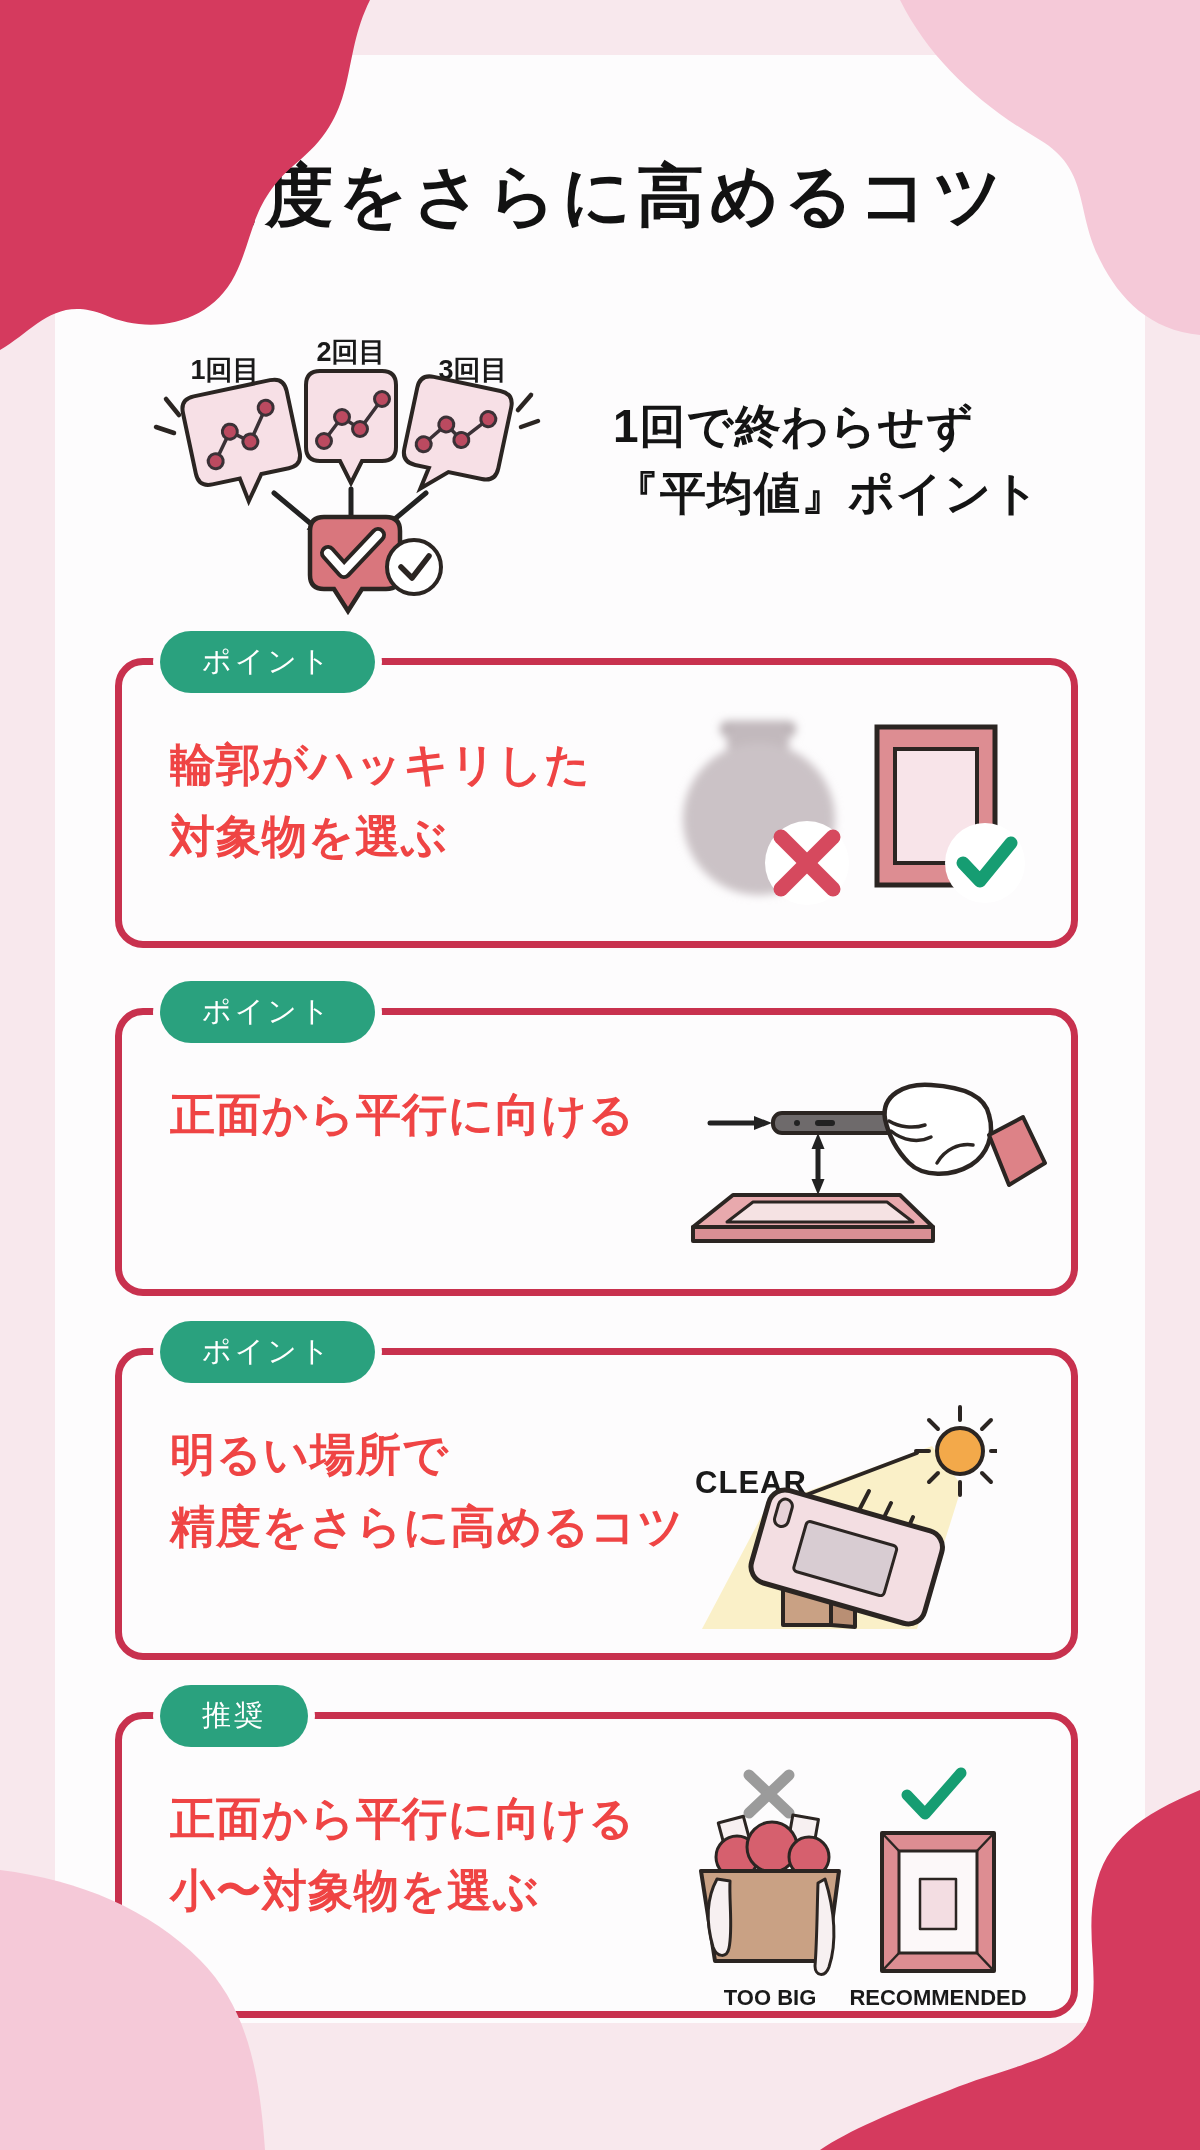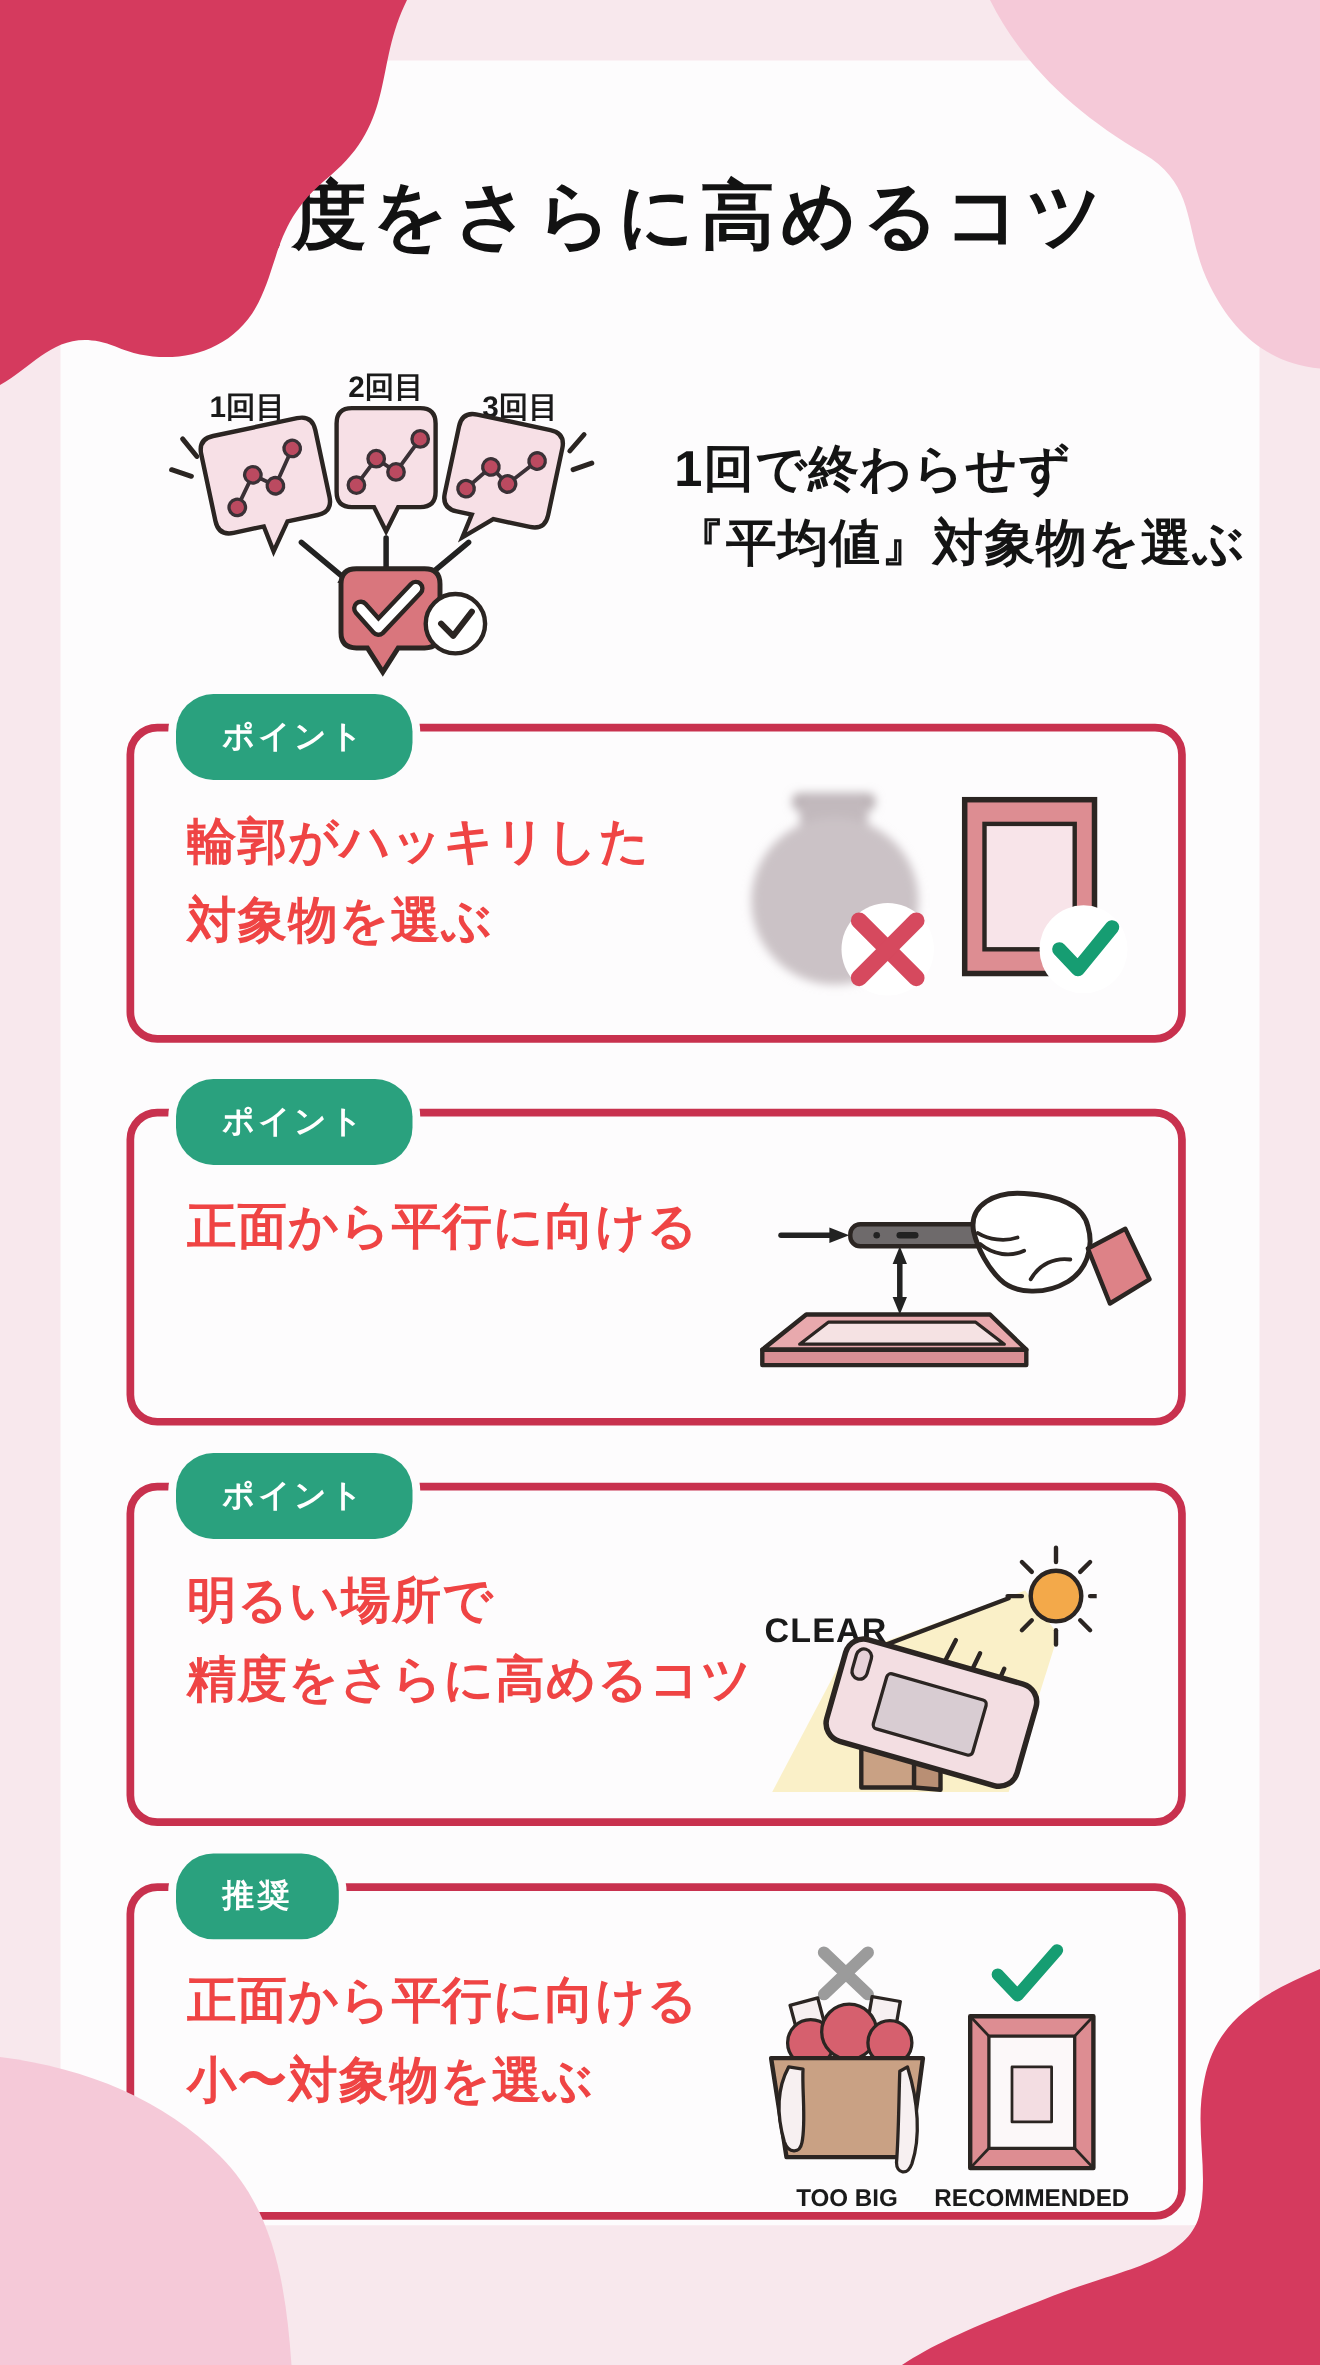--- a/index.html
+++ b/index.html
@@ -24,23 +24,23 @@
   }
   .card{
     position:absolute;left:60px;width:963px;box-sizing:border-box;
     background:#fdfcfd;border:7px solid #c8314e;border-radius:28px;
   }
   .card-1{top:603px;height:290px;}
   .card-2{top:953px;height:288px;}
   .card-3{top:1293px;height:312px;}
   .card-4{top:1657px;height:306px;}
   .badge{
-    position:absolute;top:-34px;left:38px;height:78px;
+    position:absolute;top:-34px;left:38px;height:62px;
     display:flex;align-items:center;padding:0 42px;
-    background:#2aa17e;color:#ffffff;font-size:29px;font-weight:700;letter-spacing:3px;
+    background:#2aa17e;color:#ffffff;font-size:29px;font-weight:400;letter-spacing:3px;
     border-radius:34px;box-shadow:0 0 0 7px #fdfcfd;
   }
   .card-text{
     position:absolute;left:48px;top:64px;
     font-size:45px;font-weight:800;line-height:1.6;letter-spacing:1px;color:#ef4444;
   }
   .illo{position:absolute;}
   .illo-1{right:44px;top:46px;}
   .illo-2{right:20px;top:62px;}
   .illo-3{right:74px;top:36px;}
@@ -118,21 +118,21 @@
       <path d="M196 190 H258 Q272 190 272 204 V248 Q272 262 258 262 H234 L220 284 L206 262 H196 Q182 262 182 248 V204 Q182 190 196 190 Z" fill="#d9767d" stroke="#2b2522" stroke-width="4.5"></path>
       <polyline points="200,226 216,244 250,208" fill="none" stroke="#2b2522" stroke-width="16" stroke-linecap="round" stroke-linejoin="round"></polyline>
       <polyline points="200,226 216,244 250,208" fill="none" stroke="#ffffff" stroke-width="8" stroke-linecap="round" stroke-linejoin="round"></polyline>
       <circle cx="286" cy="240" r="27" fill="#ffffff" stroke="#2b2522" stroke-width="4"></circle>
       <polyline points="273,240 284,251 301,229" fill="none" stroke="#2b2522" stroke-width="5.5" stroke-linecap="round" stroke-linejoin="round"></polyline>
     </g>
   </svg>
 
   <div class="intro-text">
     <div>1回で終わらせず</div>
-    <div>『平均値』対象物を選ぶ</div>
+    <div>『平均値』ポイント</div>
   </div>
 
   <section class="card card-1">
     <span class="badge">ポイント</span>
     <div class="card-text">
       <div>輪郭がハッキリした</div>
       <div>対象物を選ぶ</div>
     </div>
     <svg class="illo illo-1" width="360" height="210" viewBox="0 0 360 210">
       <defs>

